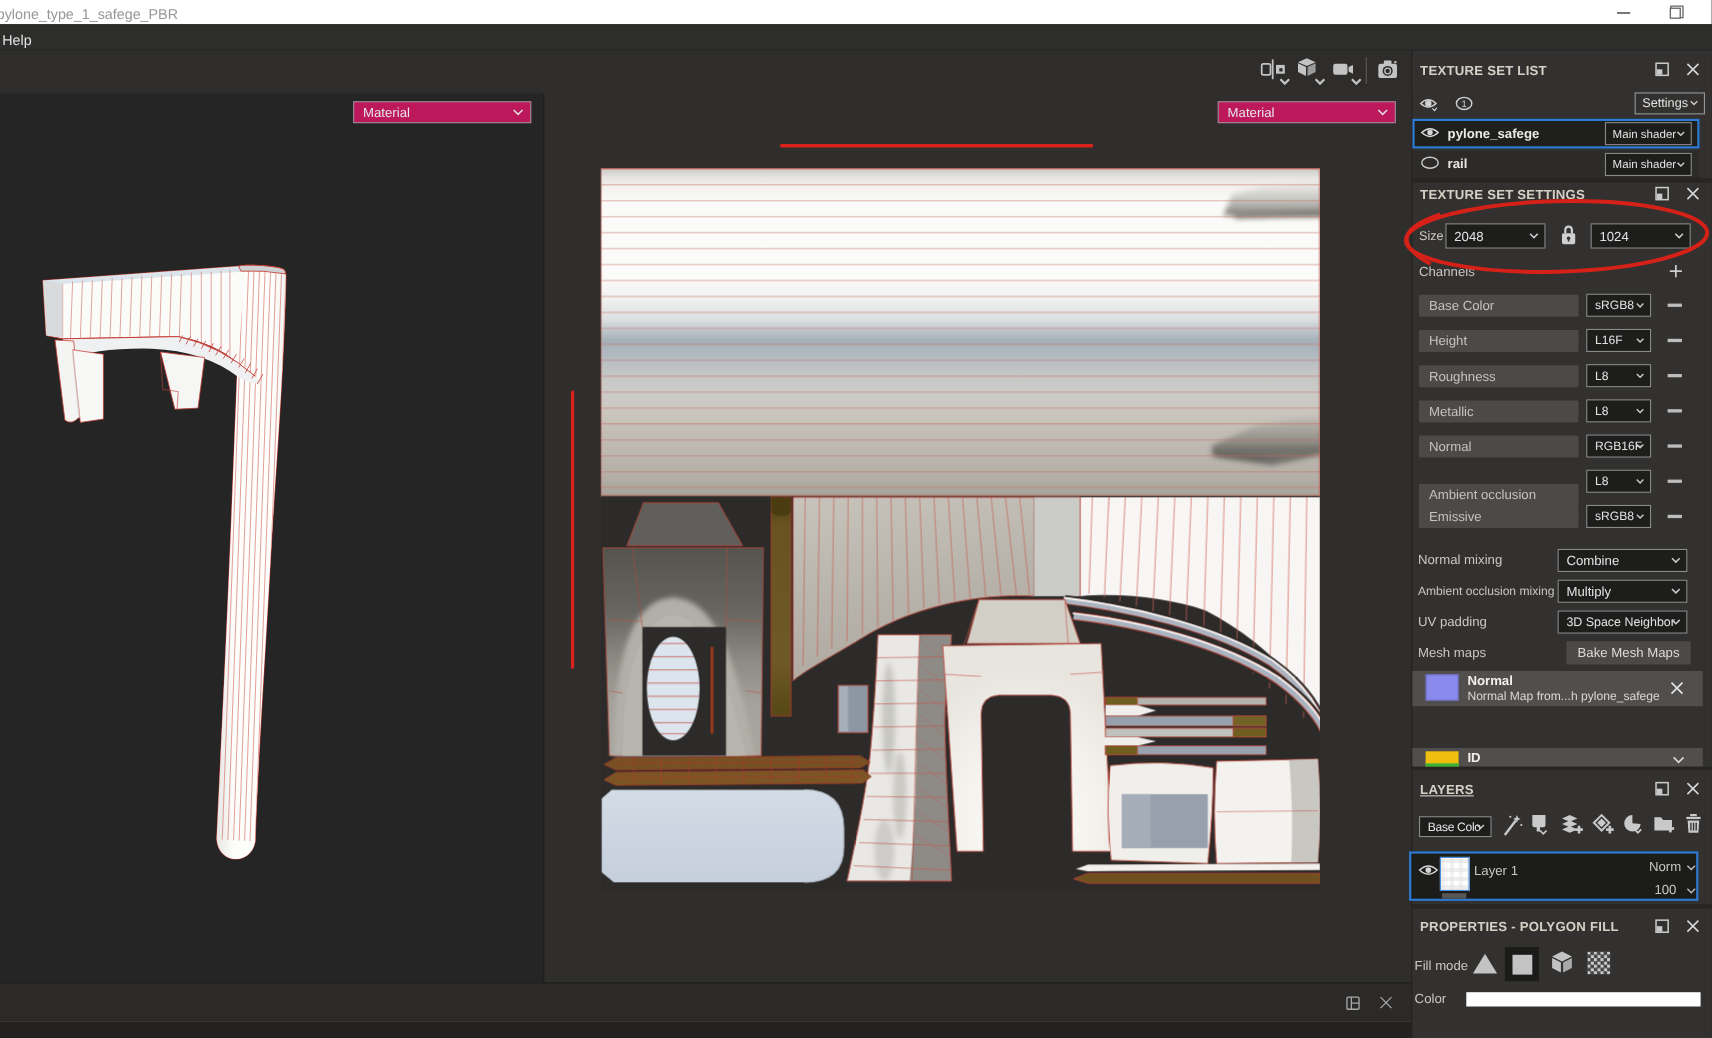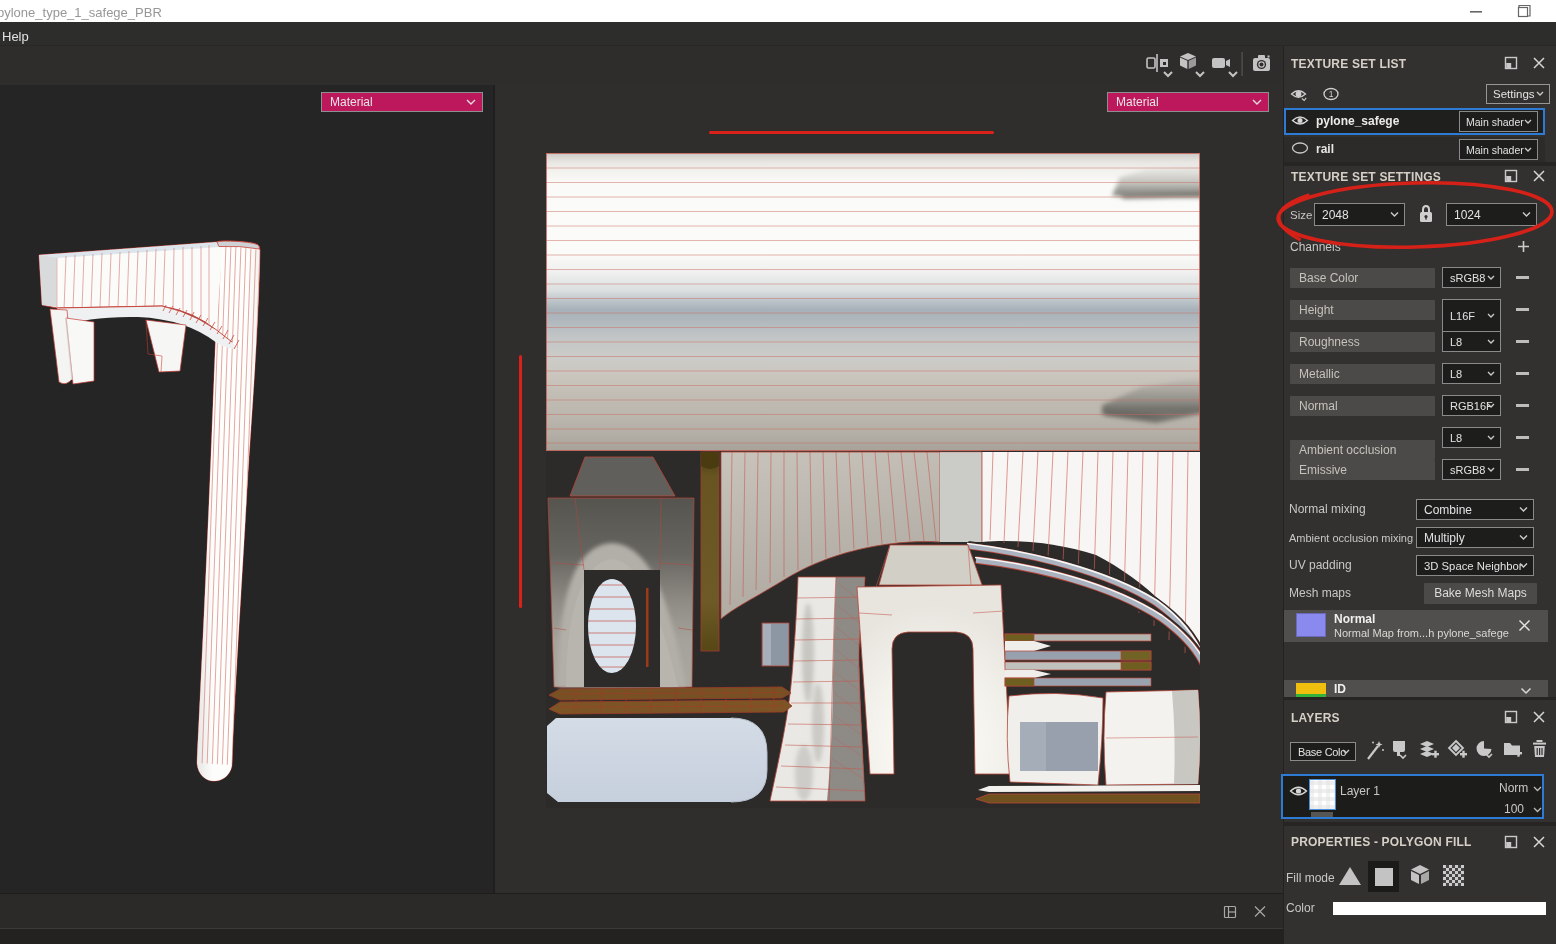--- a/index.html
+++ b/index.html
@@ -531,21 +531,21 @@
 
 <div class="gbtn" style="left:7px;top:222px;width:145px;height:20px;line-height:20px;padding-left:9px;">Base Color</div>
 <div class="dd" style="left:159px;top:221px;width:59px;height:21px;">
       <span class="ddt">sRGB8</span>
       <svg class="chv" width="8" height="6" viewBox="0 0 8 6">
         <path d="M1 1 l3 3 l3 -3" fill="none" stroke="#ccc" stroke-width="1.3"></path>
       </svg>
     </div>
 <div class="minus" style="left:233px;top:230px;"></div>
 <div class="gbtn" style="left:7px;top:254px;width:145px;height:20px;line-height:20px;padding-left:9px;">Height</div>
-<div class="dd" style="left:159px;top:253px;width:59px;height:33px;">
+<div class="dd" style="left:159px;top:253px;width:59px;height:21px;">
       <span class="ddt">L16F</span>
       <svg class="chv" width="8" height="6" viewBox="0 0 8 6">
         <path d="M1 1 l3 3 l3 -3" fill="none" stroke="#ccc" stroke-width="1.3"></path>
       </svg>
     </div>
 <div class="minus" style="left:233px;top:262px;"></div>
 <div class="gbtn" style="left:7px;top:286px;width:145px;height:20px;line-height:20px;padding-left:9px;">Roughness</div>
 <div class="dd" style="left:159px;top:285px;width:59px;height:21px;">
       <span class="ddt">L8</span>
       <svg class="chv" width="8" height="6" viewBox="0 0 8 6">
@@ -621,21 +621,21 @@
 <div class="mrow" style="top:634px;height:17px;">
   <div class="abs" style="left:12px;top:3px;width:30px;height:14px;background:#efbe0e;"></div>
   <div class="abs" style="left:12px;top:14px;width:30px;height:3px;background:#35b23a;"></div>
   <div class="t1">ID</div>
   <svg class="xic" style="right:16px;top:7px;" width="12" height="8" viewBox="0 0 12 8">
         <path d="M1.5 1.5 l4.5 4.5 l4.5 -4.5" stroke="#d8d8d8" stroke-width="1.5" fill="none"></path>
       </svg>
 </div>
 <div class="abs" style="left:0;top:651px;width:273px;height:3px;background:#262524;"></div>
 
-<div class="phead" style="left:8px;top:665px;">LAYERS</div>
+<div class="phead" style="left:8px;top:665px;text-decoration:underline;">LAYERS</div>
 <svg class="abs" style="left:221px;top:664px" width="14" height="14" viewBox="0 0 14 14">
       <rect x="1.5" y="1.5" width="11" height="11" fill="none" stroke="#c9c9c9" stroke-width="1.4"></rect>
       <rect x="2.2" y="7" width="5" height="5" fill="#c9c9c9"></rect>
     </svg>
 <svg class="abs xic" style="left:249px;top:664px" width="14" height="14" viewBox="0 0 14 14">
       <path d="M2 2 L12 12 M12 2 L2 12" stroke="#d5d5d5" stroke-width="1.5" fill="none"></path>
     </svg>
 
 <div class="dd" style="left:7px;top:696px;width:66px;height:19px;">
       <span class="ddt" style="letter-spacing:-0.3px;">Base Colo</span>

